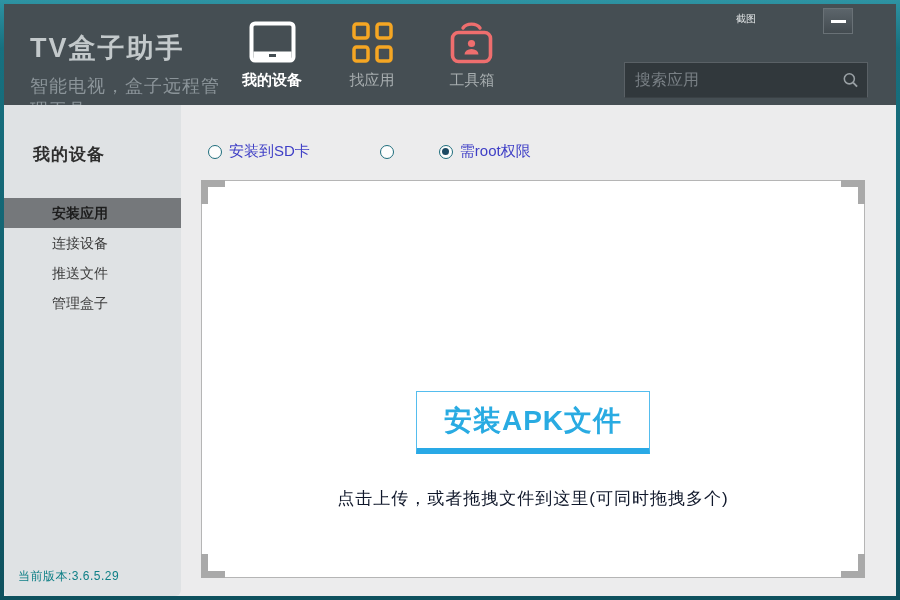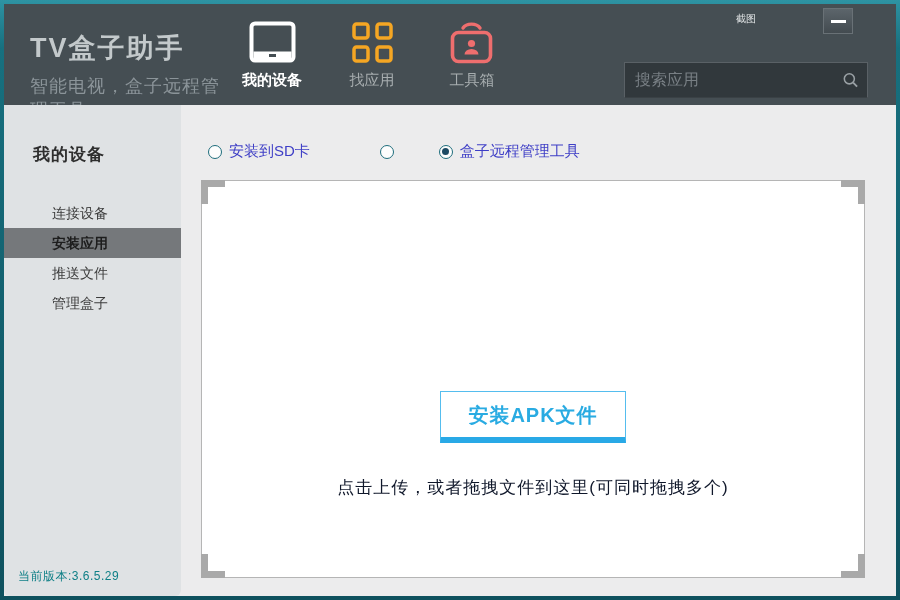--- a/index.html
+++ b/index.html
@@ -111,21 +111,21 @@
   }
   .corner { position:absolute; width:24px; height:24px; }
   .corner.tl { left:-1px; top:-1px;  border-left:7px solid #a9a9a9; border-top:7px solid #a9a9a9; }
   .corner.tr { right:-1px; top:-1px; border-right:7px solid #a9a9a9; border-top:7px solid #a9a9a9; }
   .corner.bl { left:-1px; bottom:-1px; border-left:7px solid #a9a9a9; border-bottom:7px solid #a9a9a9; }
   .corner.br { right:-1px; bottom:-1px; border-right:7px solid #a9a9a9; border-bottom:7px solid #a9a9a9; }
 
   .apk-button {
     margin-top:210px;
     background:#ffffff; color:#29abe2;
-    font-size:20px; font-weight:bold; letter-spacing:1px;
+    font-size:28px; font-weight:bold; letter-spacing:1px;
     padding:10px 27px 8px 27px;
     border:1px solid #55bdee; border-bottom:6px solid #29a9e6;
     cursor:pointer; font-family:inherit;
   }
   .drop-hint {
     margin-top:33px; font-size:17px; color:#0f172a; letter-spacing:1px;
   }
 </style>
 </head>
 <body>
@@ -193,43 +193,43 @@
           <line x1="14.5" y1="14.5" x2="19.5" y2="19.5" stroke="#9aa1a5" stroke-width="2.4"></line>
         </svg>
       </div>
     </div>
 
     <div class="body-row">
 
       <div class="sidebar">
         <div class="sidebar-title">我的设备</div>
         <div class="sidebar-list">
+          <div class="side-item active">安装应用</div>
           <div class="side-item">连接设备</div>
-          <div class="side-item active">安装应用</div>
           <div class="side-item">推送文件</div>
           <div class="side-item">管理盒子</div>
         </div>
         <div class="version">当前版本:3.6.5.29</div>
       </div>
 
       <div class="main">
 
         <div class="radio-row">
           <div class="radio-option gap-a">
             <span class="radio-circle"></span>
             <span class="radio-label">安装到SD卡</span>
           </div>
           <div class="radio-option gap-b">
             <span class="radio-circle"></span>
           </div>
           <div class="radio-option selected">
             <span class="radio-circle">
                 <span class="radio-dot"></span>
               </span>
-            <span class="radio-label">盒子远程管理工具</span>
+            <span class="radio-label">需root权限</span>
           </div>
         </div>
 
         <div class="dropzone">
           <div class="corner tl"></div>
           <div class="corner tr"></div>
           <div class="corner bl"></div>
           <div class="corner br"></div>
 
           <button class="apk-button">安装APK文件</button>

